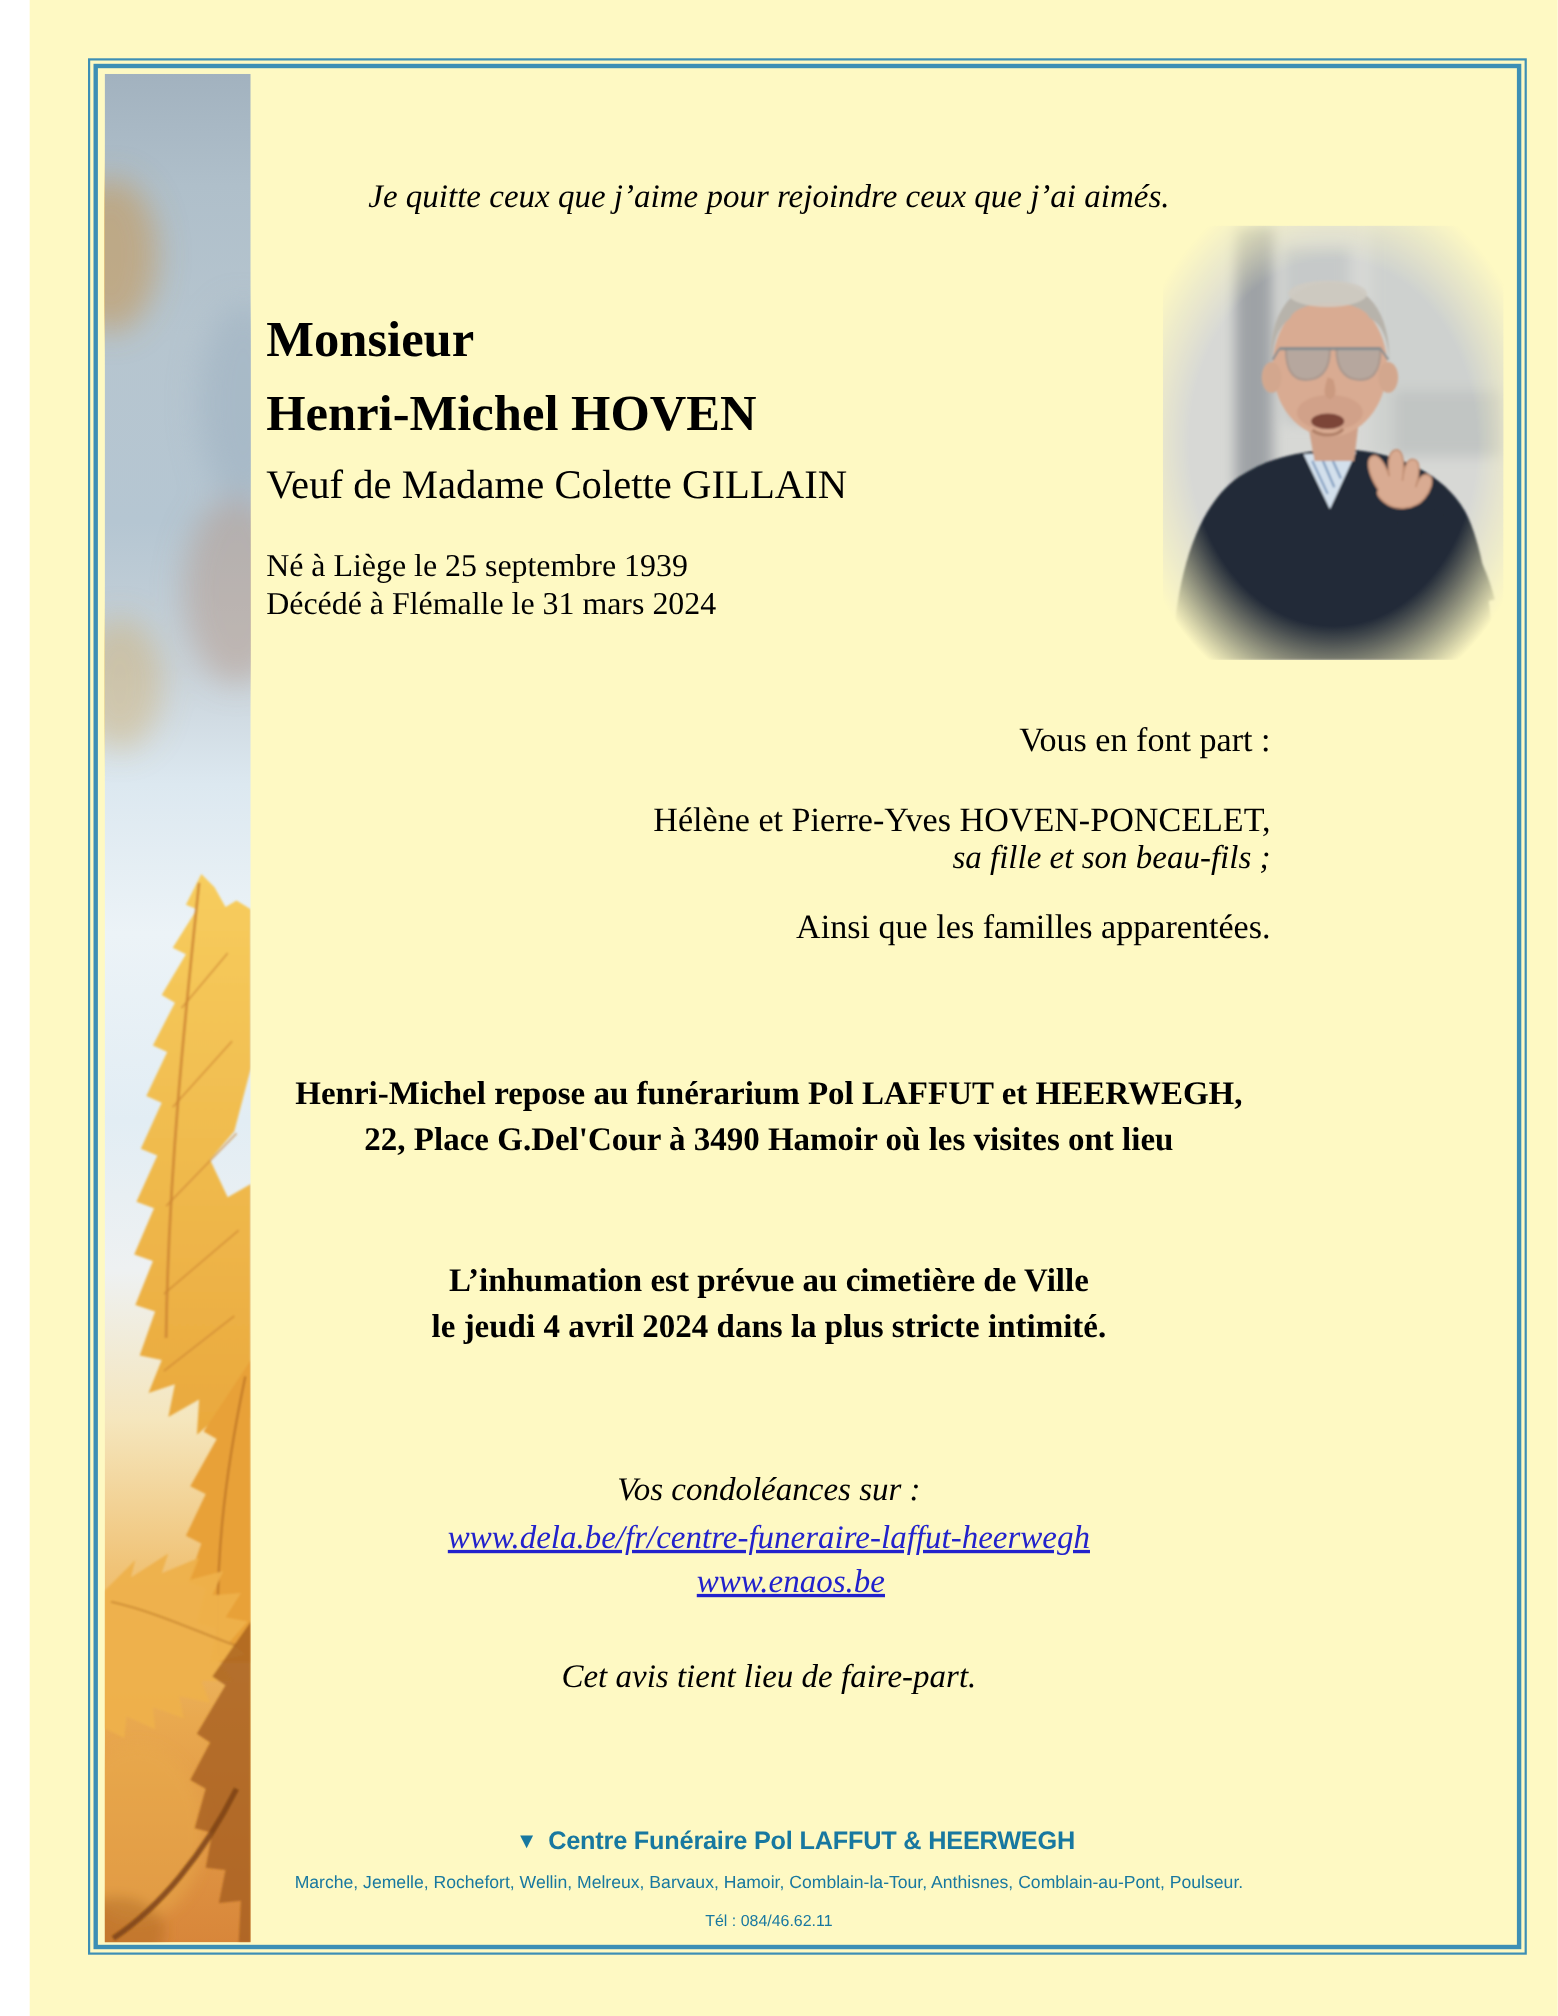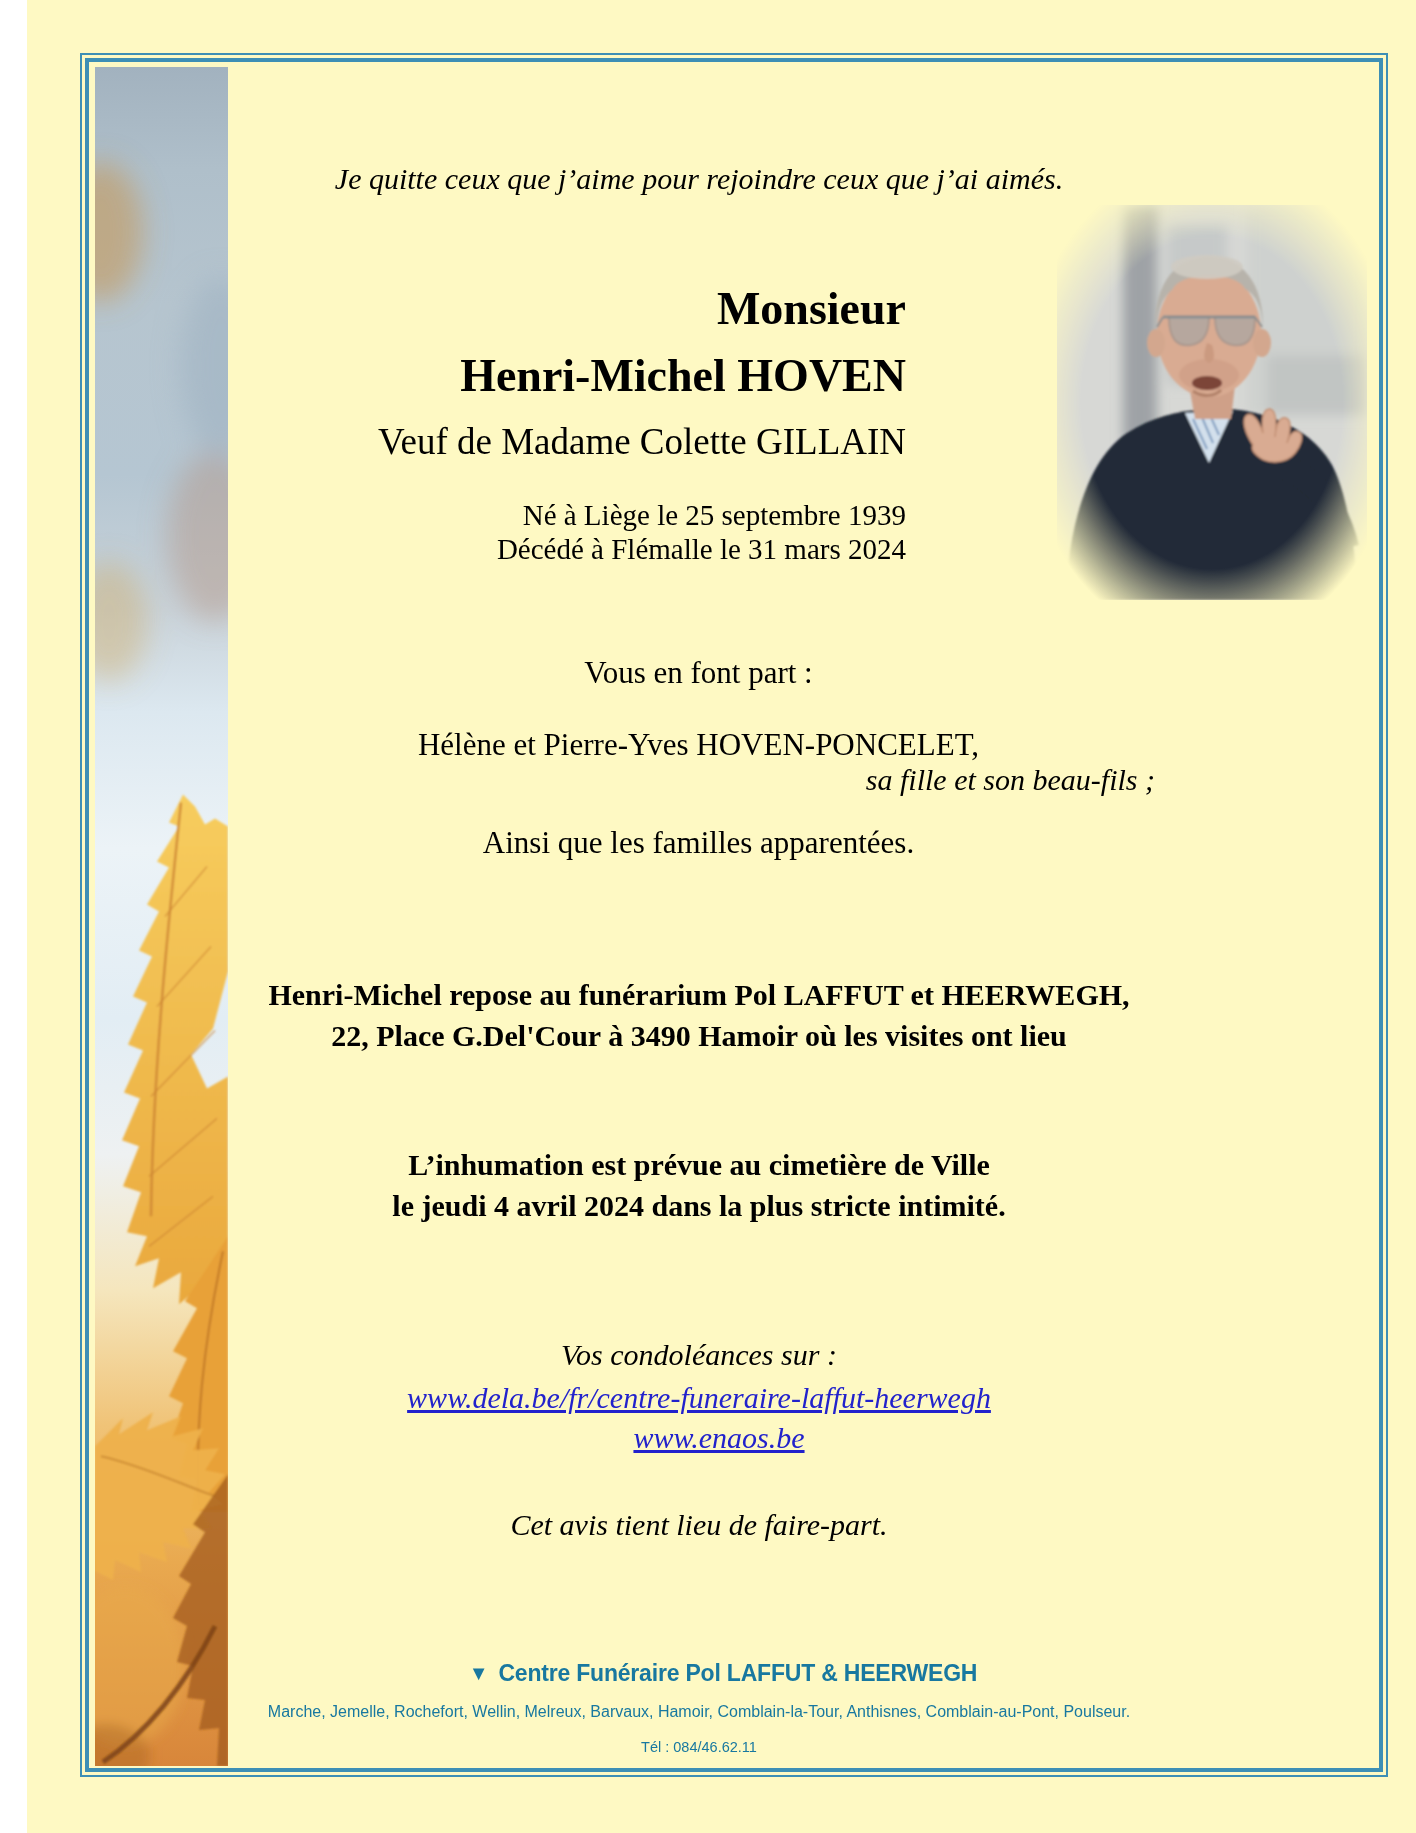--- a/index.html
+++ b/index.html
@@ -5,22 +5,22 @@
   html,body{margin:0;padding:0;background:#ffffff;}
   body{width:1416px;height:1833px;font-family:"Liberation Serif", serif;color:#000;}
   .page{position:relative;width:1416px;height:1833px;background:#fef9c3;overflow:hidden;margin-left:27px;}
   .border-outer{position:absolute;left:53px;top:53px;width:1308px;height:1724px;
     border:2px solid #3d8fb5;padding:3px;box-sizing:border-box;}
   .border-inner{position:relative;width:100%;height:100%;border:4px solid #3d8fb5;box-sizing:border-box;}
   .leaf-strip{position:absolute;left:6px;top:5px;width:133px;height:1699px;overflow:hidden;}
   .leaf-strip svg{display:block;width:100%;height:100%;}
   .abs{position:absolute;}
   .col{left:140px;width:940px;text-align:center;}
-  .left-col{left:153px;width:913px;text-align:center;}
-  .title-col{left:167px;width:650px;text-align:right;}
+  .left-col{left:153px;width:913px;text-align:right;}
+  .title-col{left:153px;width:650px;text-align:left;}
   .quote{top:100px;font-style:italic;font-size:30px;}
   .civility{top:220px;font-size:46px;font-weight:bold;}
   .name{top:287px;font-size:46px;font-weight:bold;}
   .widow{top:358px;font-size:37px;}
   .birth{top:437px;font-size:29px;}
   .death{top:471px;font-size:29px;}
   .portrait{left:968px;top:143px;width:310px;height:395px;}
   .intro{top:593px;font-size:31px;}
   .famline{top:665px;font-size:31px;}
   .relation{top:701px;font-size:30px;font-style:italic;text-align:right;}

